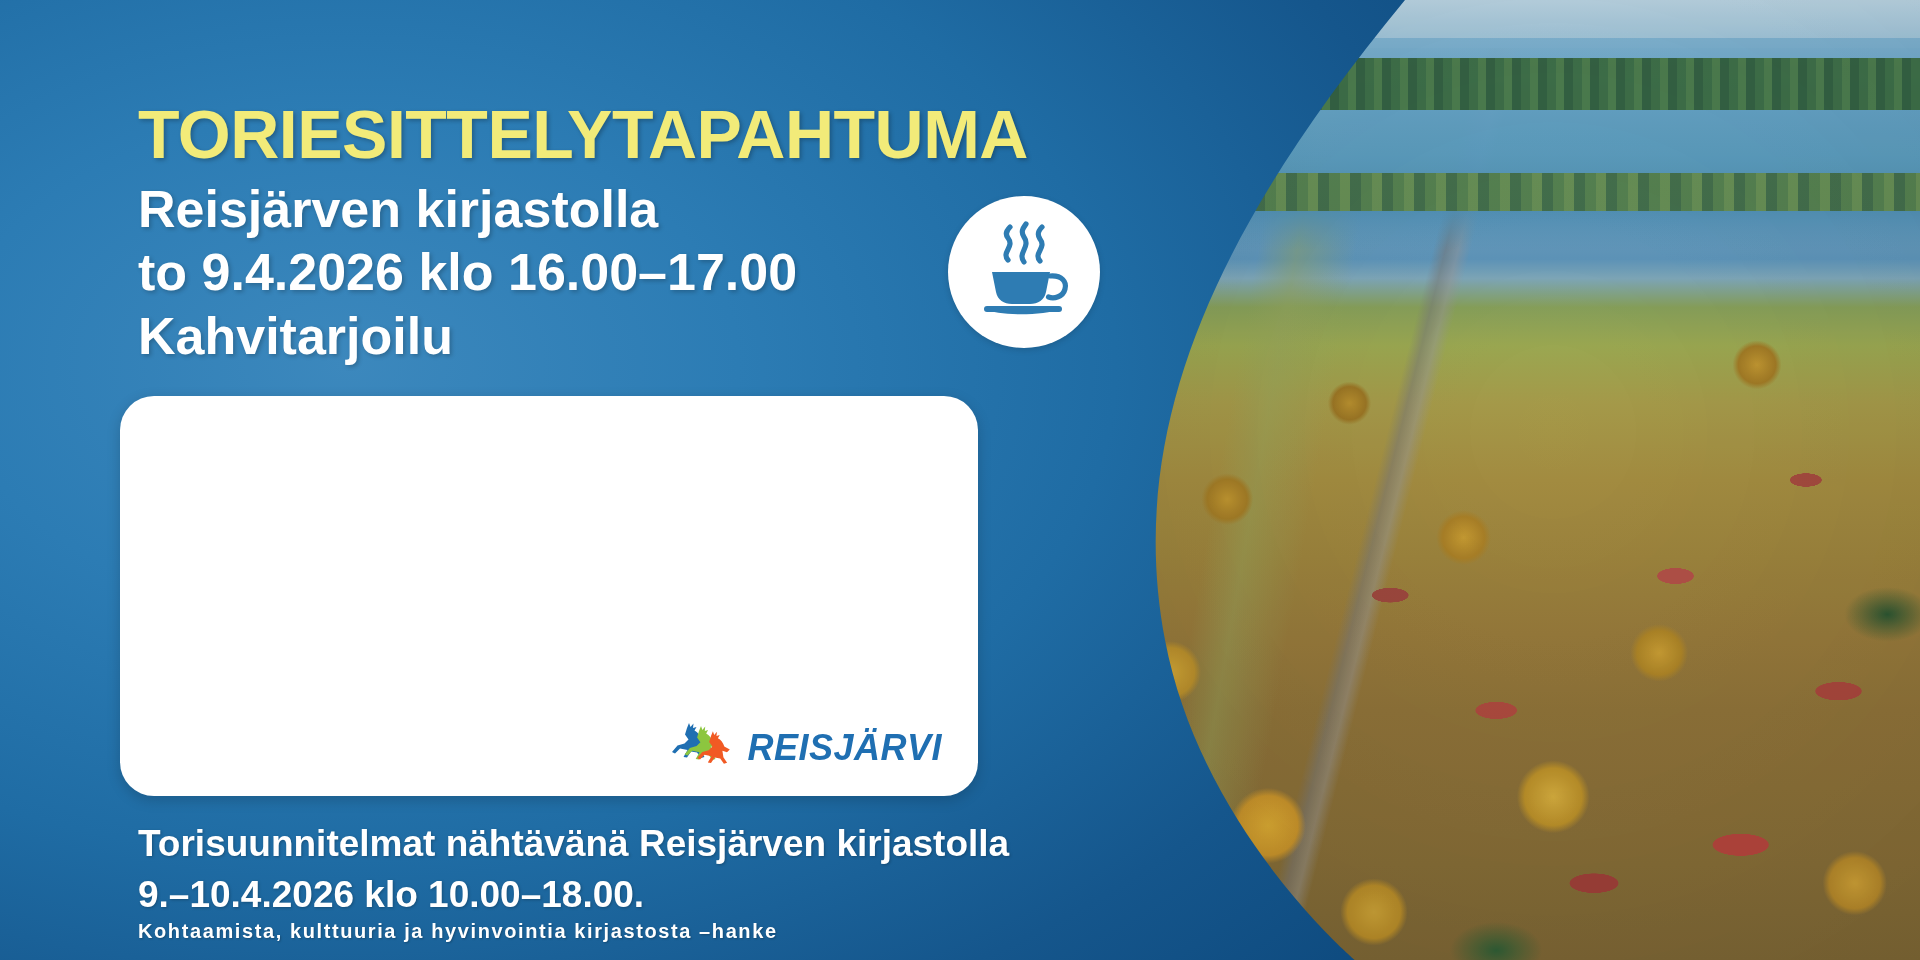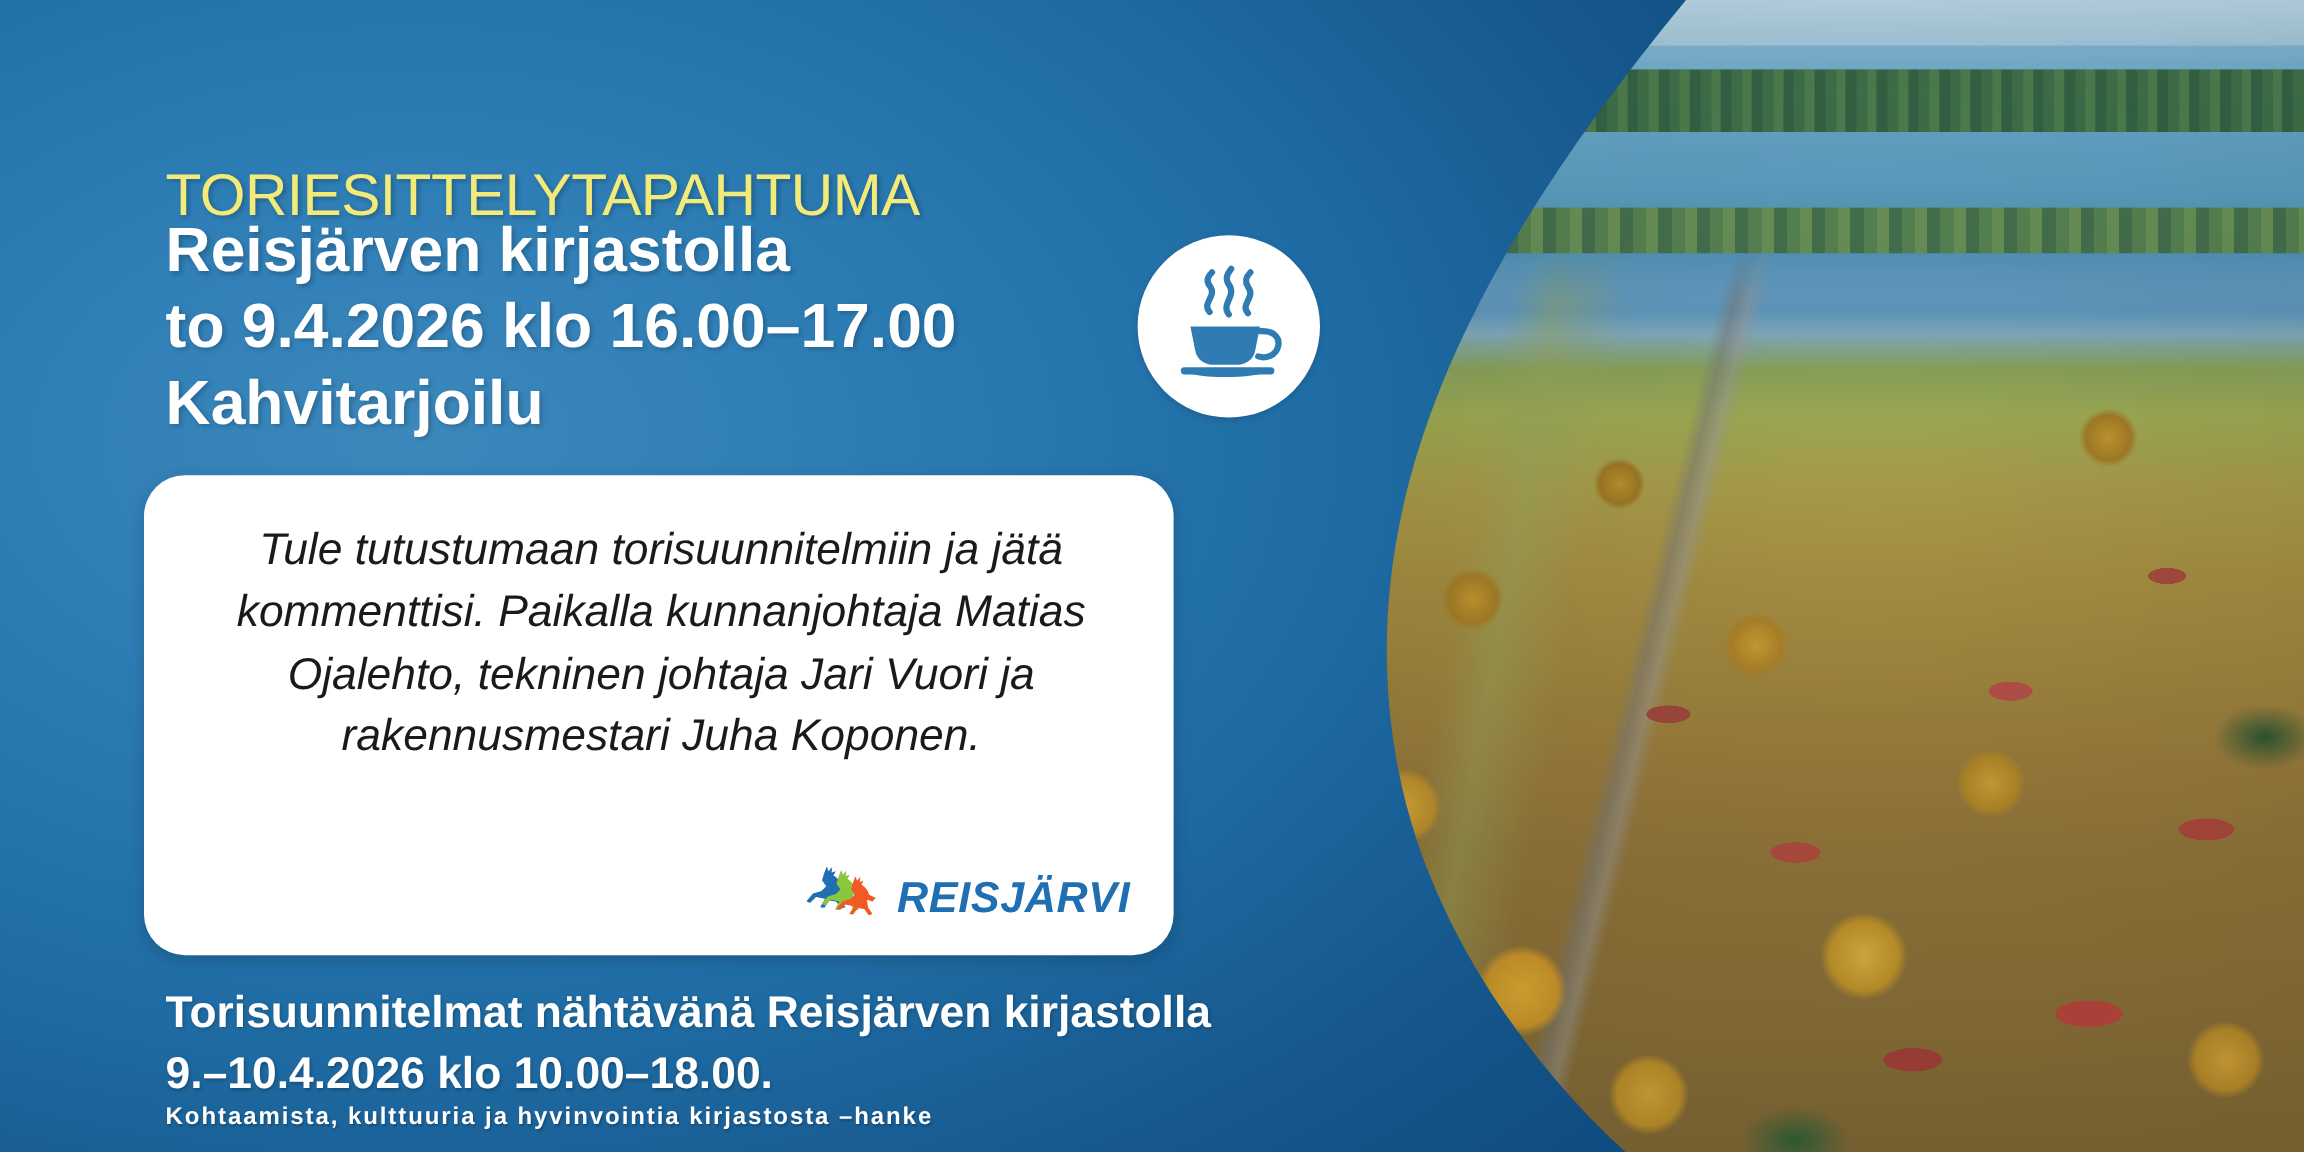--- a/index.html
+++ b/index.html
@@ -137,27 +137,26 @@
     left: 0; top: 0;
     width: 1060px;
     height: 960px;
     padding: 0;
   }
 
   .title {
     position: absolute;
     left: 138px;
     top: 95px;
-    font-size: 49px;
-    font-weight: 400;
+    font-size: 68px;
+    font-weight: 700;
     letter-spacing: -0.5px;
     color: #f2eb79;
     text-shadow: 2px 2px 4px rgba(0,0,0,0.25);
     white-space: nowrap;
-    margin-top: 40px;
   }
 
   .subtitle {
     position: absolute;
     left: 138px;
     top: 178px;
     font-size: 52px;
     line-height: 1.22;
     font-weight: 700;
     color: #ffffff;
@@ -278,21 +277,20 @@
           </g>
           <path d="M20 52 L 78 52 L 74 72 C 72.5 80, 66 84, 58 84 L 40 84 C 32 84, 25.5 80, 24 72 Z" fill="#2e7cb3"></path>
           <path d="M78 56 C 90 55, 95 62, 93 69 C 91 77, 82 79, 76.5 77" fill="none" stroke="#2e7cb3" stroke-width="5.2" stroke-linecap="round"></path>
           <path d="M14 89 C 24 96, 72 96, 88 89 C 78 92, 24 92, 14 89 Z" fill="#2e7cb3"></path>
           <rect x="12" y="86" width="78" height="6" rx="3" fill="#2e7cb3"></rect>
         </svg>
       </span>
     </div>
 
     <div class="card">
-      <div class="card-text">Tule tutustumaan torisuunnitelmiin ja jätä kommenttisi. Paikalla kunnanjohtaja Matias Ojalehto, tekninen johtaja Jari Vuori ja rakennusmestari Juha Koponen.</div>
 
       <div class="logo">
         <span>
           <svg width="70" height="48" viewBox="0 0 70 48" aria-hidden="true">
 
             <g fill="#1f6fb2">
               <path d="M18 6 l2 -5 l1.5 4 l3 -3.5 l-0.5 4.5 l3.5 -1 l-2 3.5
                        c 3 1.5, 6 5, 7 9
                        l6 3 l-3 3 l-5 -1.5
                        l1 7 l4 6 l-3.5 1 l-4 -5.5

